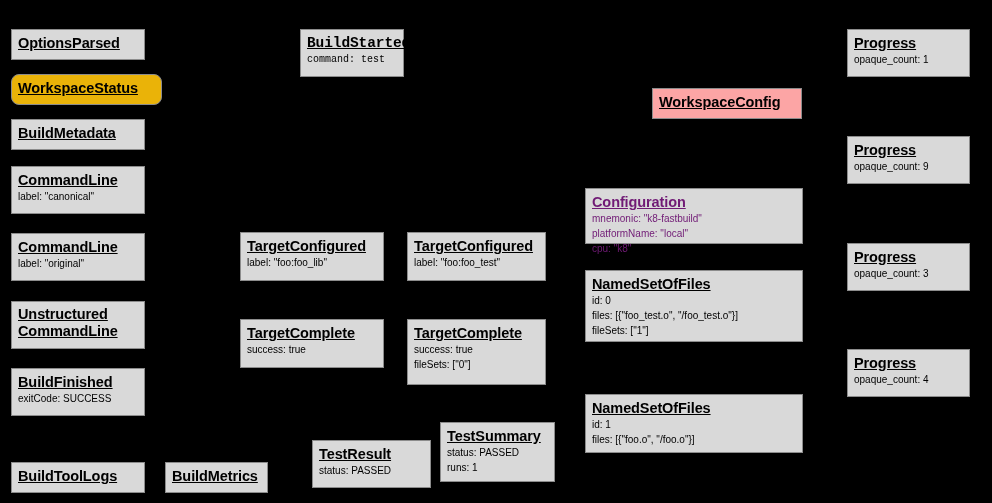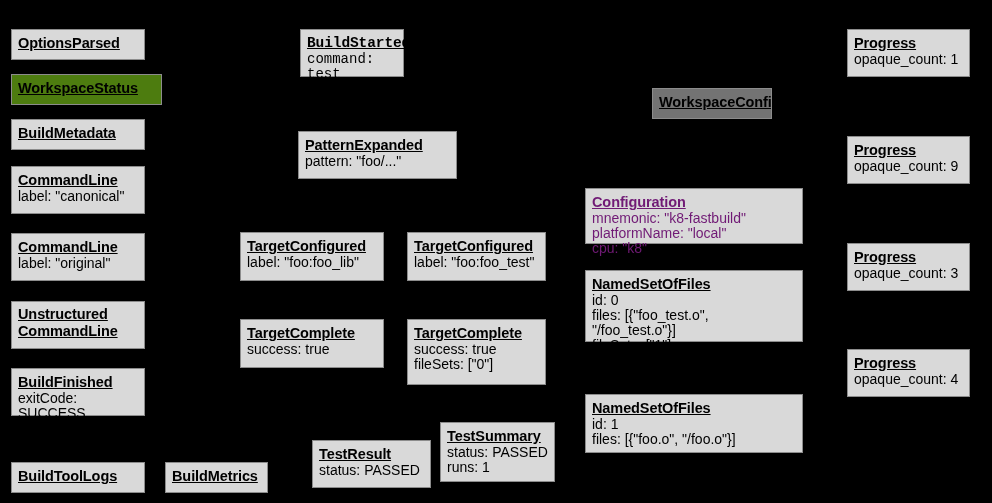--- a/index.html
+++ b/index.html
@@ -27,36 +27,36 @@
   .node-title {
     display: inline-block;
     font-size: 14.5px;
     font-weight: bold;
     line-height: 17px;
     text-decoration: underline;
     white-space: pre-line;
     letter-spacing: -0.1px;
   }
   .node-fields {
-    font-size: 14px;
+    font-size: 10px;
     line-height: 15px;
     font-weight: normal;
     white-space: pre-line;
     margin-top: 0px;
   }
   .node-fields:empty { display: none; }
 </style>
 </head>
 <body>
 
 <div id="canvas">
     <div class="node" style="left: 11px; top: 13px; width: 134px; height: 31px; background: rgb(217, 217, 217); border-color: rgb(140, 140, 140); color: rgb(0, 0, 0);">
       <div><span class="node-title">OptionsParsed</span></div>
     </div>
-    <div class="node" style="left: 11px; top: 58px; width: 151px; height: 31px; background: #4d7c0f; border-color: rgb(140, 140, 140); color: rgb(0, 0, 0);">
+    <div class="node" style="left: 11px; top: 58px; width: 151px; height: 31px; background: #eab308; border-color: rgb(140, 140, 140); color: rgb(0, 0, 0); border-radius: 8px;">
       <div><span class="node-title">WorkspaceStatus</span></div>
     </div>
     <div class="node" style="left: 11px; top: 103px; width: 134px; height: 31px; background: rgb(217, 217, 217); border-color: rgb(140, 140, 140); color: rgb(0, 0, 0);">
       <div><span class="node-title">BuildMetadata</span></div>
     </div>
     <div class="node" style="left: 11px; top: 150px; width: 134px; height: 48px; background: rgb(217, 217, 217); border-color: rgb(140, 140, 140); color: rgb(0, 0, 0);">
       <div><span class="node-title">CommandLine</span></div>
       <div class="node-fields">label: "canonical"</div>
     </div>
     <div class="node" style="left: 11px; top: 217px; width: 134px; height: 48px; background: rgb(217, 217, 217); border-color: rgb(140, 140, 140); color: rgb(0, 0, 0);">
@@ -74,24 +74,20 @@
     <div class="node" style="left: 11px; top: 446px; width: 134px; height: 31px; background: rgb(217, 217, 217); border-color: rgb(140, 140, 140); color: rgb(0, 0, 0);">
       <div><span class="node-title">BuildToolLogs</span></div>
     </div>
     <div class="node" style="left: 165px; top: 446px; width: 103px; height: 31px; background: rgb(217, 217, 217); border-color: rgb(140, 140, 140); color: rgb(0, 0, 0);">
       <div><span class="node-title">BuildMetrics</span></div>
     </div>
     <div class="node" style="left: 300px; top: 13px; width: 104px; height: 48px; background: rgb(217, 217, 217); border-color: rgb(140, 140, 140); color: rgb(0, 0, 0); font-family: Liberation Mono, monospace;">
       <div><span class="node-title">BuildStarted</span></div>
       <div class="node-fields">command: test</div>
     </div>
-    <div class="node" style="left: 298px; top: 115px; width: 159px; height: 48px; background: rgb(217, 217, 217); border-color: rgb(140, 140, 140); color: rgb(0, 0, 0);">
-      <div><span class="node-title">PatternExpanded</span></div>
-      <div class="node-fields">pattern: "foo/..."</div>
-    </div>
     <div class="node" style="left: 240px; top: 216px; width: 144px; height: 49px; background: rgb(217, 217, 217); border-color: rgb(140, 140, 140); color: rgb(0, 0, 0);">
       <div><span class="node-title">TargetConfigured</span></div>
       <div class="node-fields">label: "foo:foo_lib"</div>
     </div>
     <div class="node" style="left: 407px; top: 216px; width: 139px; height: 49px; background: rgb(217, 217, 217); border-color: rgb(140, 140, 140); color: rgb(0, 0, 0);">
       <div><span class="node-title">TargetConfigured</span></div>
       <div class="node-fields">label: "foo:foo_test"</div>
     </div>
     <div class="node" style="left: 240px; top: 303px; width: 144px; height: 49px; background: rgb(217, 217, 217); border-color: rgb(140, 140, 140); color: rgb(0, 0, 0);">
       <div><span class="node-title">TargetComplete</span></div>
@@ -104,21 +100,21 @@
     </div>
     <div class="node" style="left: 312px; top: 424px; width: 119px; height: 48px; background: rgb(217, 217, 217); border-color: rgb(140, 140, 140); color: #000000;">
       <div><span class="node-title">TestResult</span></div>
       <div class="node-fields">status: PASSED</div>
     </div>
     <div class="node" style="left: 440px; top: 406px; width: 115px; height: 60px; background: rgb(217, 217, 217); border-color: rgb(140, 140, 140); color: rgb(0, 0, 0);">
       <div><span class="node-title">TestSummary</span></div>
       <div class="node-fields">status: PASSED
 runs: 1</div>
     </div>
-    <div class="node" style="left: 652px; top: 72px; width: 120px; height: 31px; background: #737373; border-color: rgb(140, 140, 140); color: rgb(0, 0, 0);">
+    <div class="node" style="left: 652px; top: 72px; width: 150px; height: 31px; background: #fca5a5; border-color: rgb(140, 140, 140); color: rgb(0, 0, 0);">
       <div><span class="node-title">WorkspaceConfig</span></div>
     </div>
     <div class="node" style="left: 585px; top: 172px; width: 218px; height: 56px; background: rgb(217, 217, 217); border-color: rgb(140, 140, 140); color: #701a75;">
       <div><span class="node-title">Configuration</span></div>
       <div class="node-fields">mnemonic: "k8-fastbuild"
 platformName: "local"
 cpu: "k8"</div>
     </div>
     <div class="node" style="left: 585px; top: 254px; width: 218px; height: 72px; background: rgb(217, 217, 217); border-color: rgb(140, 140, 140); color: rgb(0, 0, 0);">
       <div><span class="node-title">NamedSetOfFiles</span></div>

